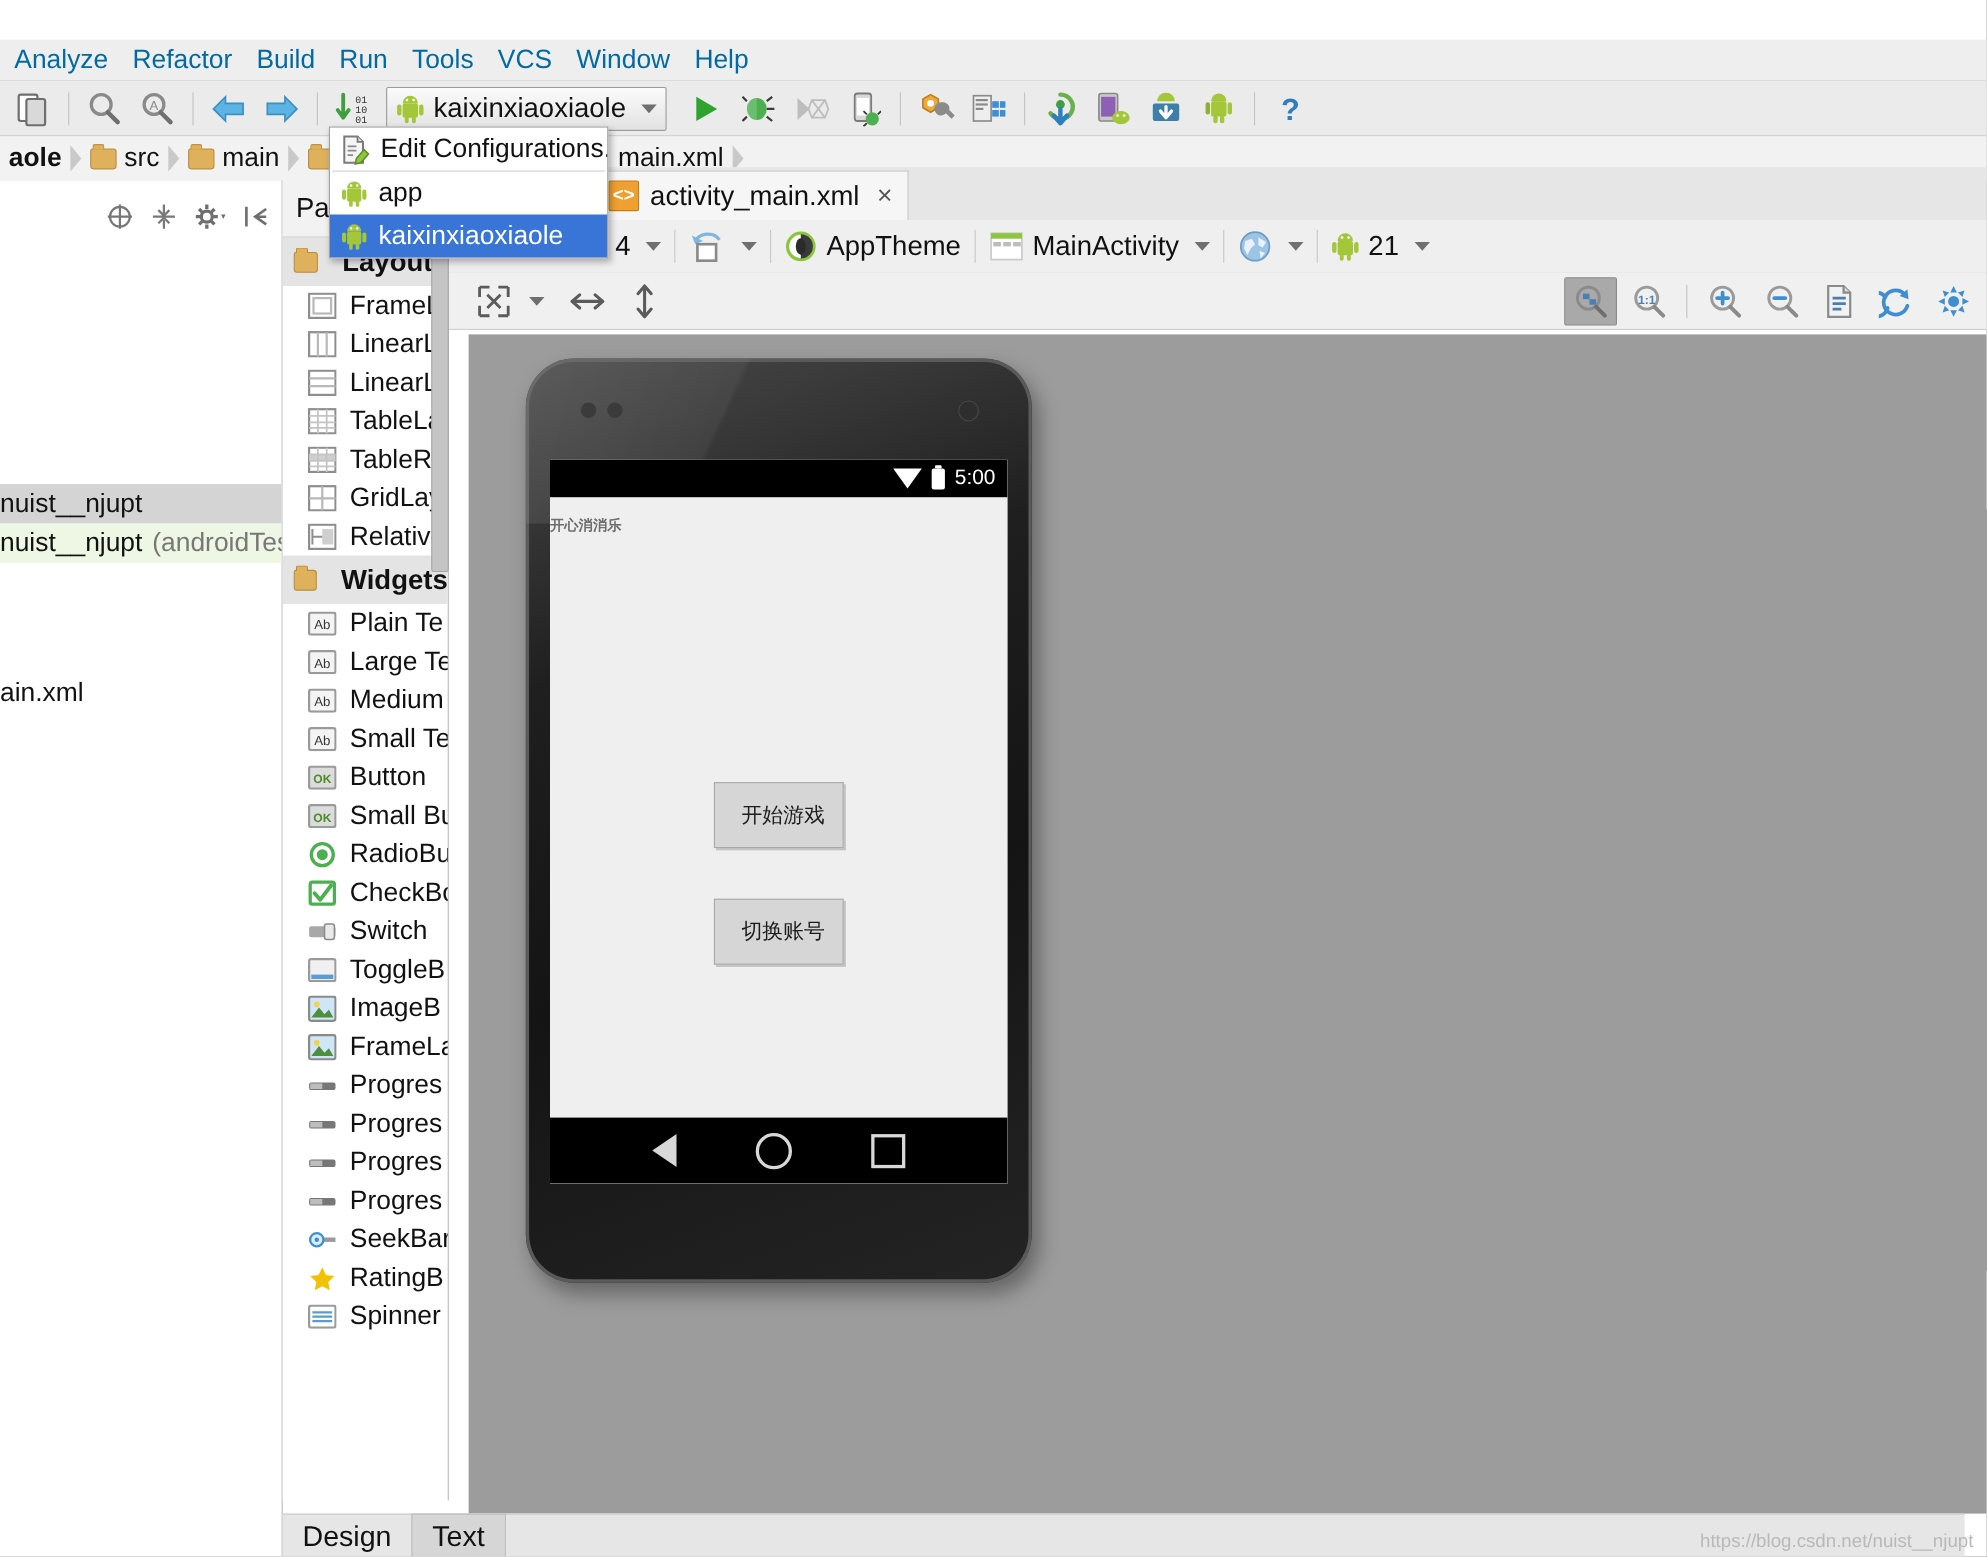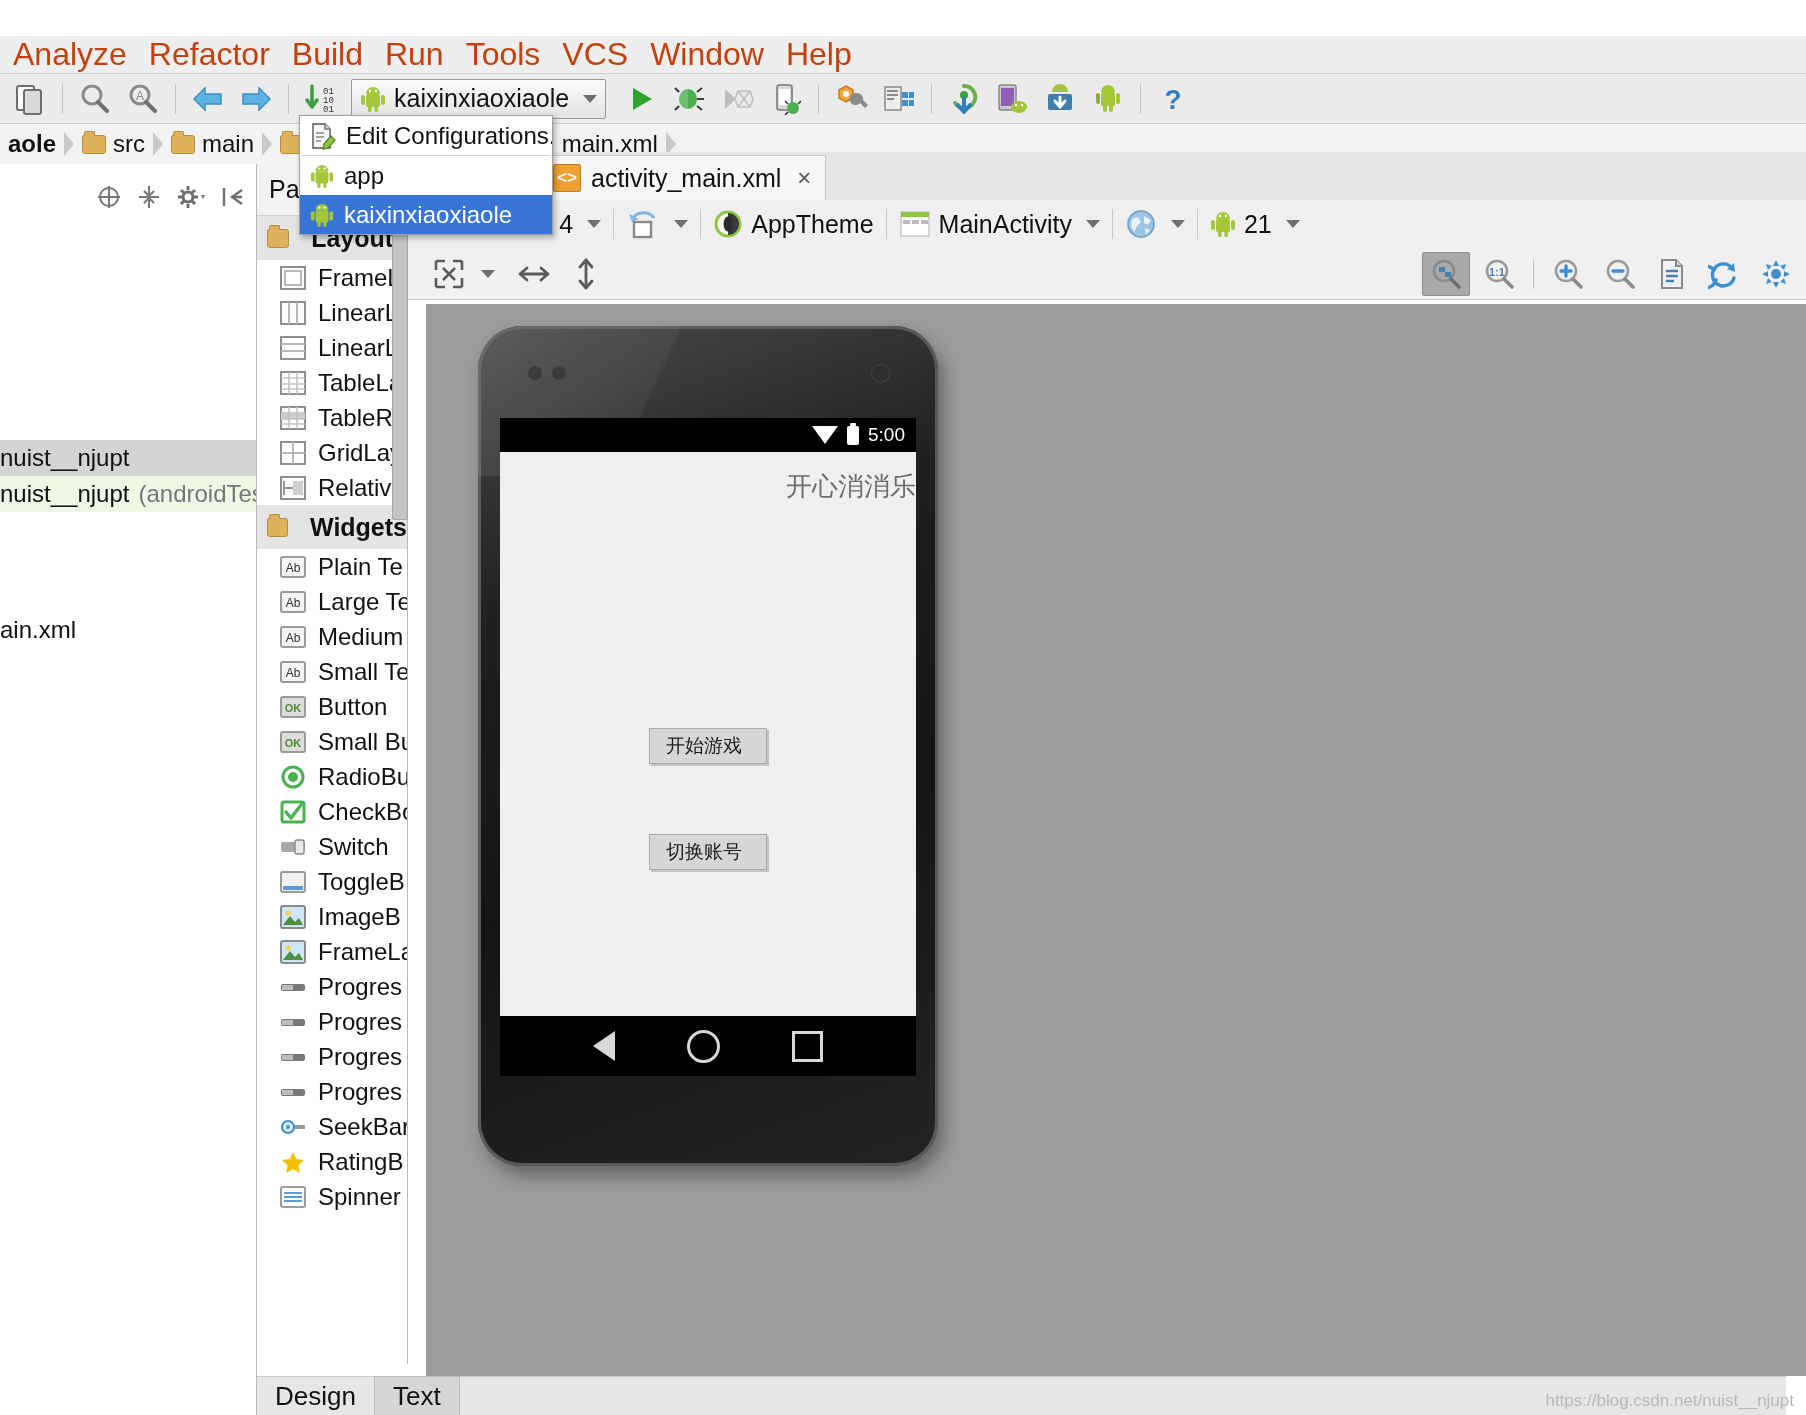--- a/index.html
+++ b/index.html
@@ -20,21 +20,21 @@
   }
   .titlebar .ttxt{white-space:nowrap;}
 
   
   .menubar{
     position:absolute;left:0;top:36px;width:1806px;height:38px;
     background:#eeeeee;border-bottom:1px solid #d4d4d4;
     display:flex;align-items:center;gap:0px;padding-left:2px;
     box-sizing:border-box;
   }
-  .menuitem{padding:2px 11px;font-size:32px;color:#c2410c;cursor:default;white-space:nowrap;}
+  .menuitem{padding:2px 11px;font-size:24px;color:#0369a1;cursor:default;white-space:nowrap;}
 
   
   .toolbar{
     position:absolute;left:0;top:74px;width:1806px;height:50px;
     background:#ebebeb;border-bottom:1px solid #c9c9c9;
     display:flex;align-items:center;padding-left:6px;box-sizing:border-box;
   }
   .tbtn{width:44px;height:40px;display:flex;align-items:center;justify-content:center;margin:0 2px;}
   .tsep{width:1px;height:30px;background:#c2c2c2;margin:0 8px;}
 
@@ -157,25 +157,25 @@
   .screen{
     position:absolute;left:22px;top:92px;width:416px;height:658px;background:#efefef;overflow:hidden;
   }
   .sbar{
     height:34px;background:#000000;display:flex;align-items:center;justify-content:flex-end;
     gap:9px;padding-right:11px;color:#fff;font-size:19px;
   }
   .wifi{width:0;height:0;border-left:13px solid transparent;border-right:13px solid transparent;border-top:18px solid #ffffff;}
   .batt{width:12px;height:19px;background:#ffffff;border-radius:2px;position:relative;}
   .batt:before{content:"";position:absolute;left:3px;top:-3px;width:6px;height:3px;background:#fff;border-radius:1px;}
-  .apptitle{padding:17px 0 0 0;text-align:right;font-size:26px;color:#6d6d6d;font-family:"DejaVu Sans",sans-serif;}
+  .apptitle{padding:17px 0 0 0;text-align:left;font-size:13px;color:#6d6d6d;font-family:"DejaVu Sans",sans-serif;font-weight:bold;}
   .appbody{position:relative;height:520px;}
   .appbtn{
     position:absolute;left:50%;transform:translateX(-50%);
-    min-width:84px;padding:4px 16px;text-align:left;
+    min-width:84px;padding:16px 16px;text-align:right;
     background:#d6d6d6;border:1px solid #a9a9a9;
     box-shadow:2px 2px 0 rgba(0,0,0,.18);
     font-size:19px;color:#1c1c1c;font-family:"DejaVu Sans",sans-serif;
   }
   .navbar-dev{
     position:absolute;left:0;bottom:0;width:100%;height:60px;background:#000;
     display:flex;align-items:center;justify-content:center;gap:72px;
   }
   .nv-back{width:0;height:0;border-top:15px solid transparent;border-bottom:15px solid transparent;border-right:22px solid #d8d8d8;}
   .nv-home{width:27px;height:27px;border:3px solid #d8d8d8;border-radius:50%;}

